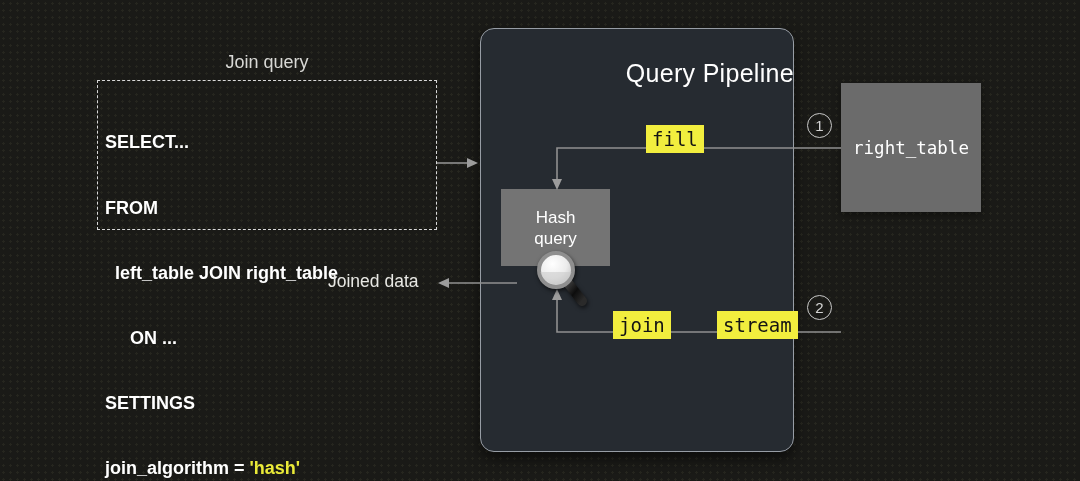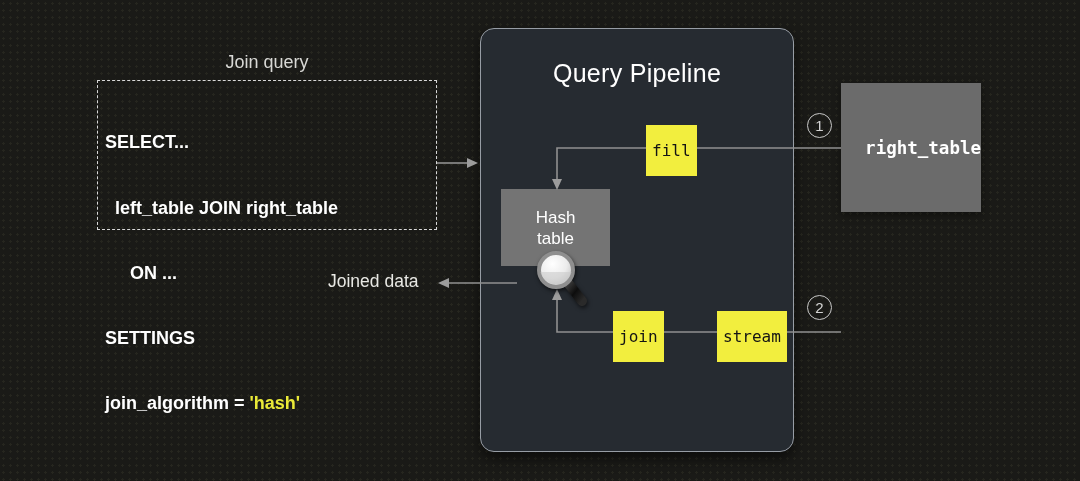--- a/index.html
+++ b/index.html
@@ -25,48 +25,48 @@
   .code-yellow{ color:#eaea38;text-align:center; }
   
   .pipeline{
     position:absolute; left:480px; top:28px; width:314px; height:424px;
     box-sizing:border-box; background:#262b31;
     border:1.5px solid #979da5; border-radius:14px;
     box-shadow:0 6px 14px rgba(0,0,0,.55);
   }
   .pipeline-title{
     position:absolute; left:480px; top:59px; width:314px;
-    text-align:center; font-size:25px; color:#ffffff; letter-spacing:.3px;
+    text-align:right; font-size:25px; color:#ffffff; letter-spacing:.3px;
   }
   .hash-box{
     position:absolute; left:501px; top:189px; width:109px; height:77px;
     background:#747474; display:flex; align-items:center; justify-content:center;
     color:#fff; font-size:17px; line-height:21px; text-align:center;
   }
   .hash-box span{ display:block; width:62px; }
   
   .ybadge{
     position:absolute; background:#f2ee3e; color:#141414;
-    font-family:"DejaVu Sans Mono",monospace; font-size:16px;
-    padding:16px 6px; z-index:6;
+    font-family:"DejaVu Sans Mono",monospace; font-size:19px;
+    padding:3px 6px; z-index:6;
   }
   .ybadge.fill  { left:646px; top:125px; }
   .ybadge.join  { left:613px; top:311px; }
   .ybadge.stream{ left:692px; top:311px;margin-left:25px; }
   
   .joined-data{
     position:absolute; left:328px; top:271px; width:104px;
     text-align:left; font-size:17.5px; color:#e8e8e4;
   }
   
   .tbl{
     position:absolute; left:841px; width:140px; height:130px;
-    background:#6b6b6b; display:flex; align-items:center; justify-content:flex-end;
+    background:#6b6b6b; display:flex; align-items:center; justify-content:center;
     color:#fff; font-family:"DejaVu Sans Mono",monospace;
-    font-weight:bold; font-size:17.5px;
+    font-weight:normal; font-size:17.5px;
     box-shadow:0 3px 8px rgba(0,0,0,.4);
   }
   .tbl.right{ top:83px; height:129px; }
   .tbl.left { top:268px; }
   .badge-circle{
     position:absolute; left:807px; width:25px; height:25px;
     box-sizing:border-box; border:1.6px solid #c7c7c7; border-radius:50%;
     color:#d4d4d4; font-size:15px;
     display:flex; align-items:center; justify-content:center;
   }
@@ -86,28 +86,29 @@
 <body>
 
 <div class="stage">
 
   <div class="pipeline"></div>
   <div class="pipeline-title">Query Pipeline</div>
 
   <div class="join-query-label">Join query</div>
   <div class="code-box">
     <div>SELECT...</div>
+    <div>FROM</div>
     <div>  left_table JOIN right_table</div>
     <div>     ON ...</div>
     <div>SETTINGS</div>
     <div><span>join_algorithm = </span><span class="code-yellow">'hash'</span></div>
   </div>
 
   <div class="hash-box">
-    <span>Hash table</span>
+    <span>Hash query</span>
   </div>
 
   <div class="tbl right">
     <span>right_table</span>
   </div>
   <div class="badge-circle one">1</div>
   <div class="badge-circle two">2</div>
 
   <div class="joined-data">Joined data</div>
 

